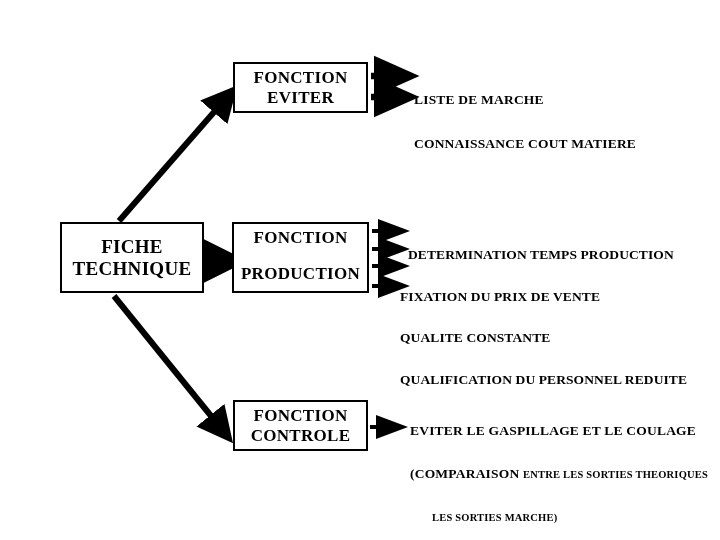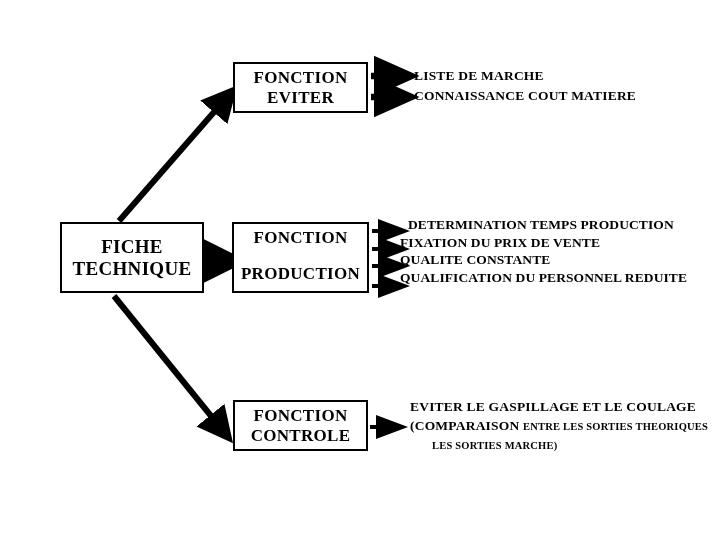--- a/index.html
+++ b/index.html
@@ -61,25 +61,25 @@
     width: 720px; height: 540px;
     pointer-events: none;
   }
 
   
   .out-group {
     position: absolute;
     font-weight: bold;
     white-space: nowrap;
   }
-  .out-line { display: block; white-space: nowrap; }
+  .out-line { display: block; white-space: nowrap; margin-top: 24px; }
 
   #out-achat { left: 414px; top: 66px; font-size: 13.5px; line-height: 20px; letter-spacing: 0.2px; }
 
-  #out-production { left: 400px; top: 216px; font-size: 13.5px; line-height: 17.5px; letter-spacing: 0.1px; }
+  #out-production { left: 400px; top: 222px; font-size: 13.5px; line-height: 17.5px; letter-spacing: 0.1px; }
   #out-production .indent { padding-left: 8px; }
 
   #out-controle { left: 410px; top: 397px; font-size: 13.5px; line-height: 19px; letter-spacing: 0.2px; }
   #out-controle .small { font-size: 10.5px; letter-spacing: 0.2px; }
   #out-controle .line3 { padding-left: 22px; }
 </style>
 </head>
 <body>
 
 <div id="canvas">

